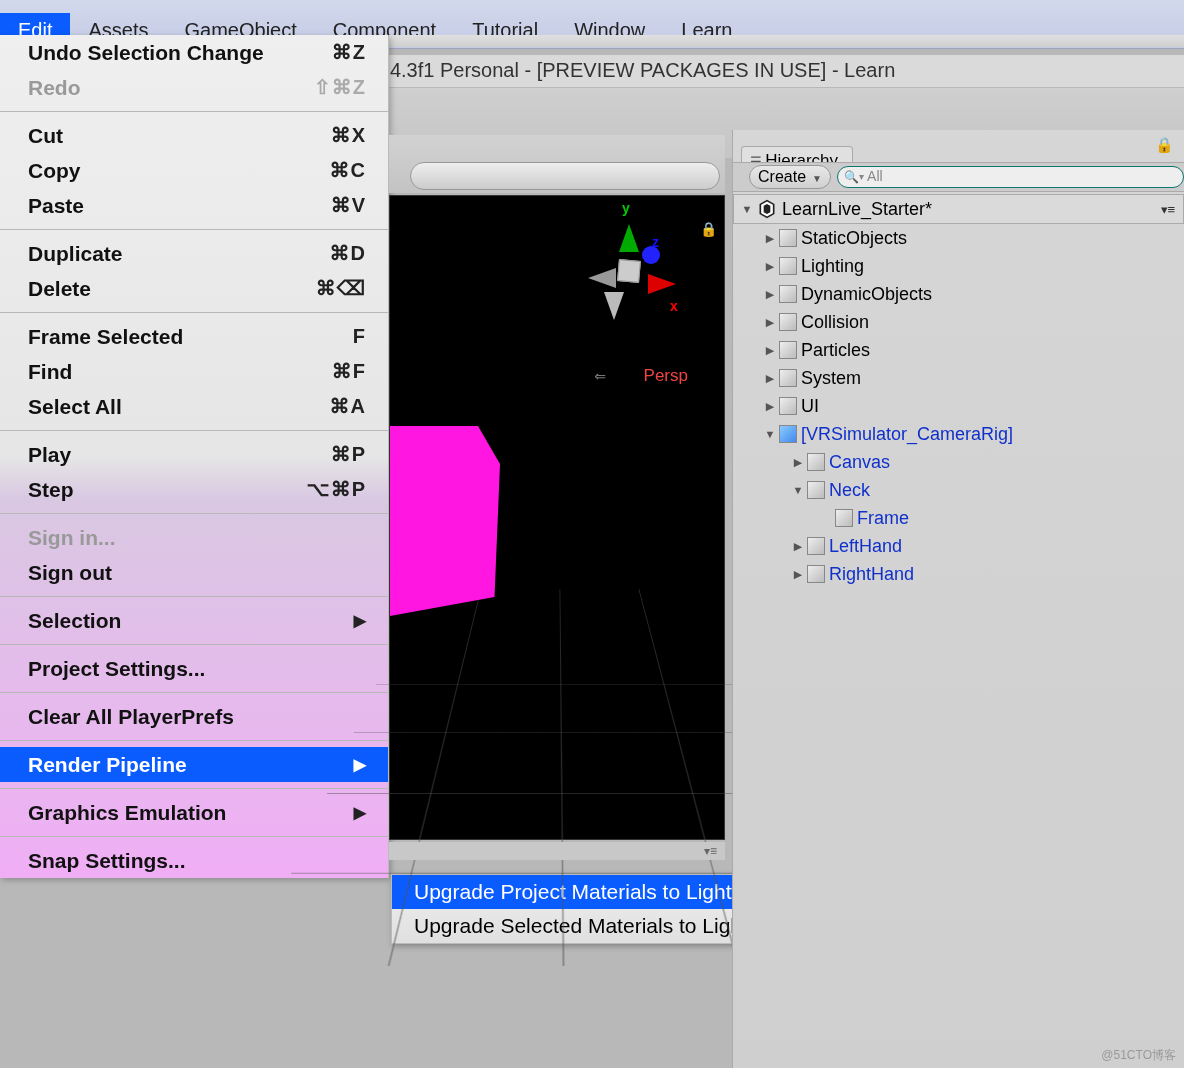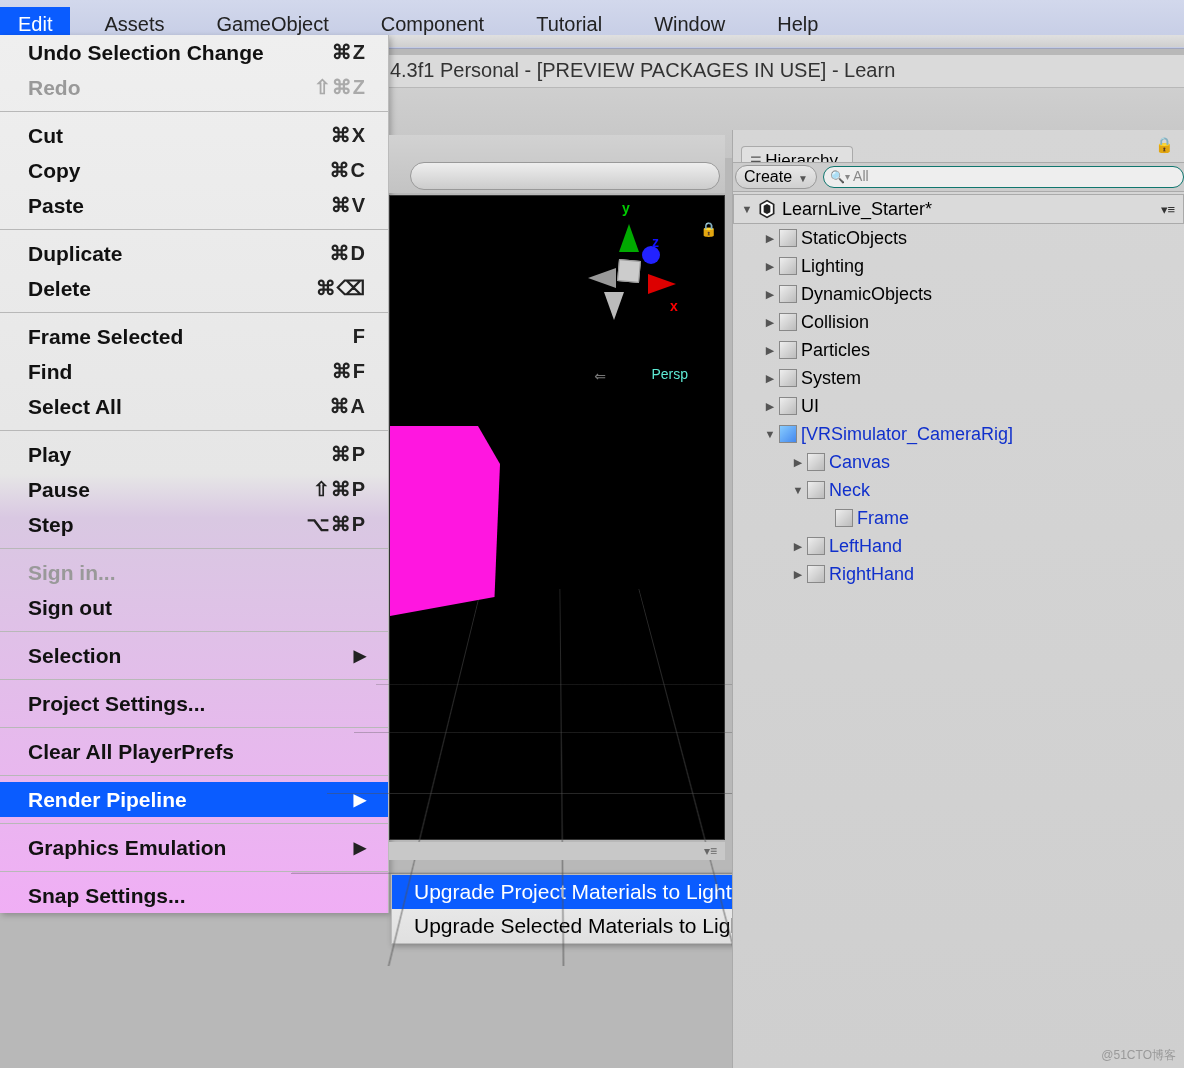--- a/index.html
+++ b/index.html
@@ -1,19 +1,19 @@
 <!DOCTYPE html>
 <html><head>
 <meta charset="utf-8">
 <style>
 * { box-sizing: border-box; margin: 0; padding: 0; font-family: -apple-system, "Helvetica Neue", Arial, sans-serif; }
 body { width: 1184px; height: 1068px; background: #b8b8b8; overflow: hidden; position: relative; }
 
 
-.menubar { height: 49px; background: linear-gradient(#d2d8ec,#c4cbe4); display: flex; align-items: center; font-size: 20px; color: #222; border-bottom: 1px solid #9ea4bd; gap: 16px;}
+.menubar { height: 49px; background: linear-gradient(#d2d8ec,#c4cbe4); display: flex; align-items: flex-end; font-size: 20px; color: #222; border-bottom: 1px solid #9ea4bd;}
 .menubar .mitem { padding: 6px 18px; cursor: default; }
 .menubar .mitem.active { background: #0a5cff; color: #fff; }
 
 
 .titlebar-row { position: absolute; top: 55px; left: 0; right: 0; height: 32px; background: #dadada; font-size: 20px; color: #333; text-align: center; padding-top: 4px;}
 .tab-tab { position: absolute; top: 35px; left: 0; height: 12px; width: 1184px; background: linear-gradient(#e0e0e0,#cfcfcf); }
 
 
 .dropdown { position: absolute; left: 0; top: 35px; width: 389px; background: linear-gradient(#efefef,#e6e6e6 50%,#d9c8e2 55%,#f0aef5); border-right: 1px solid #bbb; box-shadow: 2px 2px 6px rgba(0,0,0,0.25); font-size: 21px; color: #111; }
 .dropdown .row { display: flex; justify-content: space-between; padding: 4px 22px 4px 28px; line-height: 27px; cursor: default; font-weight: bold; }
@@ -33,21 +33,21 @@
 
 .toolbar-extra { position: absolute; left: 389px; top: 88px; right: 0; height: 70px; background: linear-gradient(#cfcfcf,#c5c5c5); }
 
 
 .scene { position: absolute; left: 389px; top: 195px; width: 336px; height: 645px; background: #000; border: 1px solid #333; }
 .scene .grid { position: absolute; inset: 0; background-image:
   linear-gradient(rgba(80,80,80,0.5) 1px, transparent 1px),
   linear-gradient(90deg, rgba(80,80,80,0.5) 1px, transparent 1px);
   background-size: 95px 95px; background-position: -20px -10px; transform: perspective(800px) rotateX(55deg) translateY(180px) scale(1.5); transform-origin: center bottom;}
 .scene .magenta { position: absolute; left: 0; top: 230px; width: 110px; height: 190px; background: #ff16e0; clip-path: polygon(0 0, 80% 0, 100% 20%, 95% 90%, 0 100%);}
-.scene .persp { position: absolute; right: 36px; top: 170px; color: #5eead4; font-size: 14px; }
+.scene .persp { position: absolute; right: 36px; top: 170px; color: #ef4444; font-size: 17px; }
 .scene .persp-arrow { position: absolute; right: 118px; top: 172px; color: #777; font-size: 14px;}
 .scene .lock { position: absolute; right: 6px; top: 25px; color: #666; font-size: 14px; }
 .axis { position: absolute; right: 30px; top: 10px; width: 130px; height: 130px; }
 .axis .cube { position:absolute; left:54px; top:54px; width:22px; height:22px; background:#ccc; border:1px solid #999; transform: rotate(5deg);}
 .axis .lbl { position:absolute; font-size:14px; font-weight:bold;}
 .axis .cone { position:absolute; width:0; height:0; }
 .axis .y { left:58px; top:-6px; color:#0c0;} .axis .yc { left:55px; top:18px; border-left:10px solid transparent; border-right:10px solid transparent; border-bottom:28px solid #0a0;}
 .axis .z { left:88px; top:28px; color:#11f;} .axis .zc { left:78px; top:40px; width:18px; height:18px; background:#22f; border-radius:50%;}
 .axis .x { left:106px; top:92px; color:#f00;} .axis .xc { left:84px; top:68px; border-top:10px solid transparent; border-bottom:10px solid transparent; border-left:28px solid #d00;}
 .axis .g1 { position:absolute; left:24px; top:62px; border-top:10px solid transparent; border-bottom:10px solid transparent; border-right:28px solid #999;}
@@ -56,21 +56,21 @@
 .scene-handle { position:absolute; left: 389px; top: 842px; width: 336px; height: 18px; background:#c8c8c8; text-align:right; color:#666; font-size:12px; padding:2px 8px;}
 .scene-handle-top { position:absolute; left: 389px; top: 135px; width: 336px; height: 58px; background: linear-gradient(#d2d2d2,#c3c3c3);}
 .pill { position:absolute; left:410px; top:162px; width:310px; height:28px; border-radius:14px; border:1px solid #999; background: linear-gradient(#eee,#ccc);}
 .handle-icon-top { position:absolute; right: 8px; top: 138px; color:#666; font-size:12px;}
 
 
 .hier { position: absolute; left: 732px; top: 130px; right: 0; bottom: 0; background: linear-gradient(#d6d6d6,#cfcfcf); border-left:1px solid #aaa;}
 .hier .tab { position:absolute; top:16px; left:8px; height:30px; background:#e0e0e0; border:1px solid #aaa; border-bottom:none; border-radius:4px 4px 0 0; padding:4px 14px 0 8px; font-size:17px;}
 .hier .lock2 { position:absolute; right:10px; top:6px; color:#555; font-size:15px;}
 .hier .toolbar { position:absolute; top:32px; left:0; right:0; height:30px; background:#ccc; border-top:1px solid #aaa; border-bottom:1px solid #aaa; display:flex; align-items:center;}
-.hier .create { margin-left:2px; padding:2px 8px; border:1px solid #999; border-radius:12px; background:linear-gradient(#e8e8e8,#d0d0d0); font-size:16px;}
+.hier .create { margin-left:16px; padding:2px 8px; border:1px solid #999; border-radius:12px; background:linear-gradient(#e8e8e8,#d0d0d0); font-size:16px;}
 .hier .create .dd { margin-left:6px; font-size:10px; color:#555;}
 .hier .search { margin-left:6px; flex:1; height:22px; border:1px solid #0f766e; border-radius:11px; background:#eee; font-size:14px; padding:1px 6px; color:#888;}
 .hier .tree { position:absolute; top:64px; left:0; right:0; bottom:0; font-size:18px;}
 .hier .node { display:flex; align-items:center; height:28px; padding-left: 6px;}
 .hier .node .tg { width:14px; color:#555; font-size:11px; margin-right:2px; text-align:center;}
 .hier .node .ico { width:22px; height:22px; margin-right:4px; display:inline-flex; align-items:center; justify-content:center;}
 .hier .node .ico.cube { background:linear-gradient(135deg,#eee,#bbb); border:1px solid #888; width:18px; height:18px;}
 .hier .node .ico.cube.blue { background:linear-gradient(135deg,#8cf,#48e);}
 .hier .node .ico.unity svg { width:20px; height:20px;}
 .hier .node.root { background:#dadada; border:1px solid #aaa; height:30px;}
@@ -86,21 +86,21 @@
 </head>
 <body>
 
 <div class="menubar" id="menubar">
     <div class="mitem active">Edit</div>
     <div class="mitem">Assets</div>
     <div class="mitem">GameObject</div>
     <div class="mitem">Component</div>
     <div class="mitem">Tutorial</div>
     <div class="mitem">Window</div>
-    <div class="mitem">Help</div>
+    <div class="mitem">Learn</div>
   </div>
 
 <div class="tab-tab"></div>
 <div class="titlebar-row">Unity 2018.4.3f1 Personal - [PREVIEW PACKAGES IN USE] - Learn</div>
 
 <div class="toolbar-extra"></div>
 
 <div class="dropdown" id="dropdown">
     <div class="row">
       <span>Undo Selection Change</span>
@@ -142,24 +142,20 @@
       <span class="sc">⌘F</span>
     </div>
     <div class="row">
       <span>Select All</span>
       <span class="sc">⌘A</span>
     </div>
     <hr>
     <div class="row">
       <span>Play</span>
       <span class="sc">⌘P</span>
-    </div>
-    <div class="row">
-      <span>Pause</span>
-      <span class="sc">⇧⌘P</span>
     </div>
     <div class="row">
       <span>Step</span>
       <span class="sc">⌥⌘P</span>
     </div>
     <hr>
     <div class="row disabled">
       <span>Sign in...</span>
     </div>
     <div class="row">

